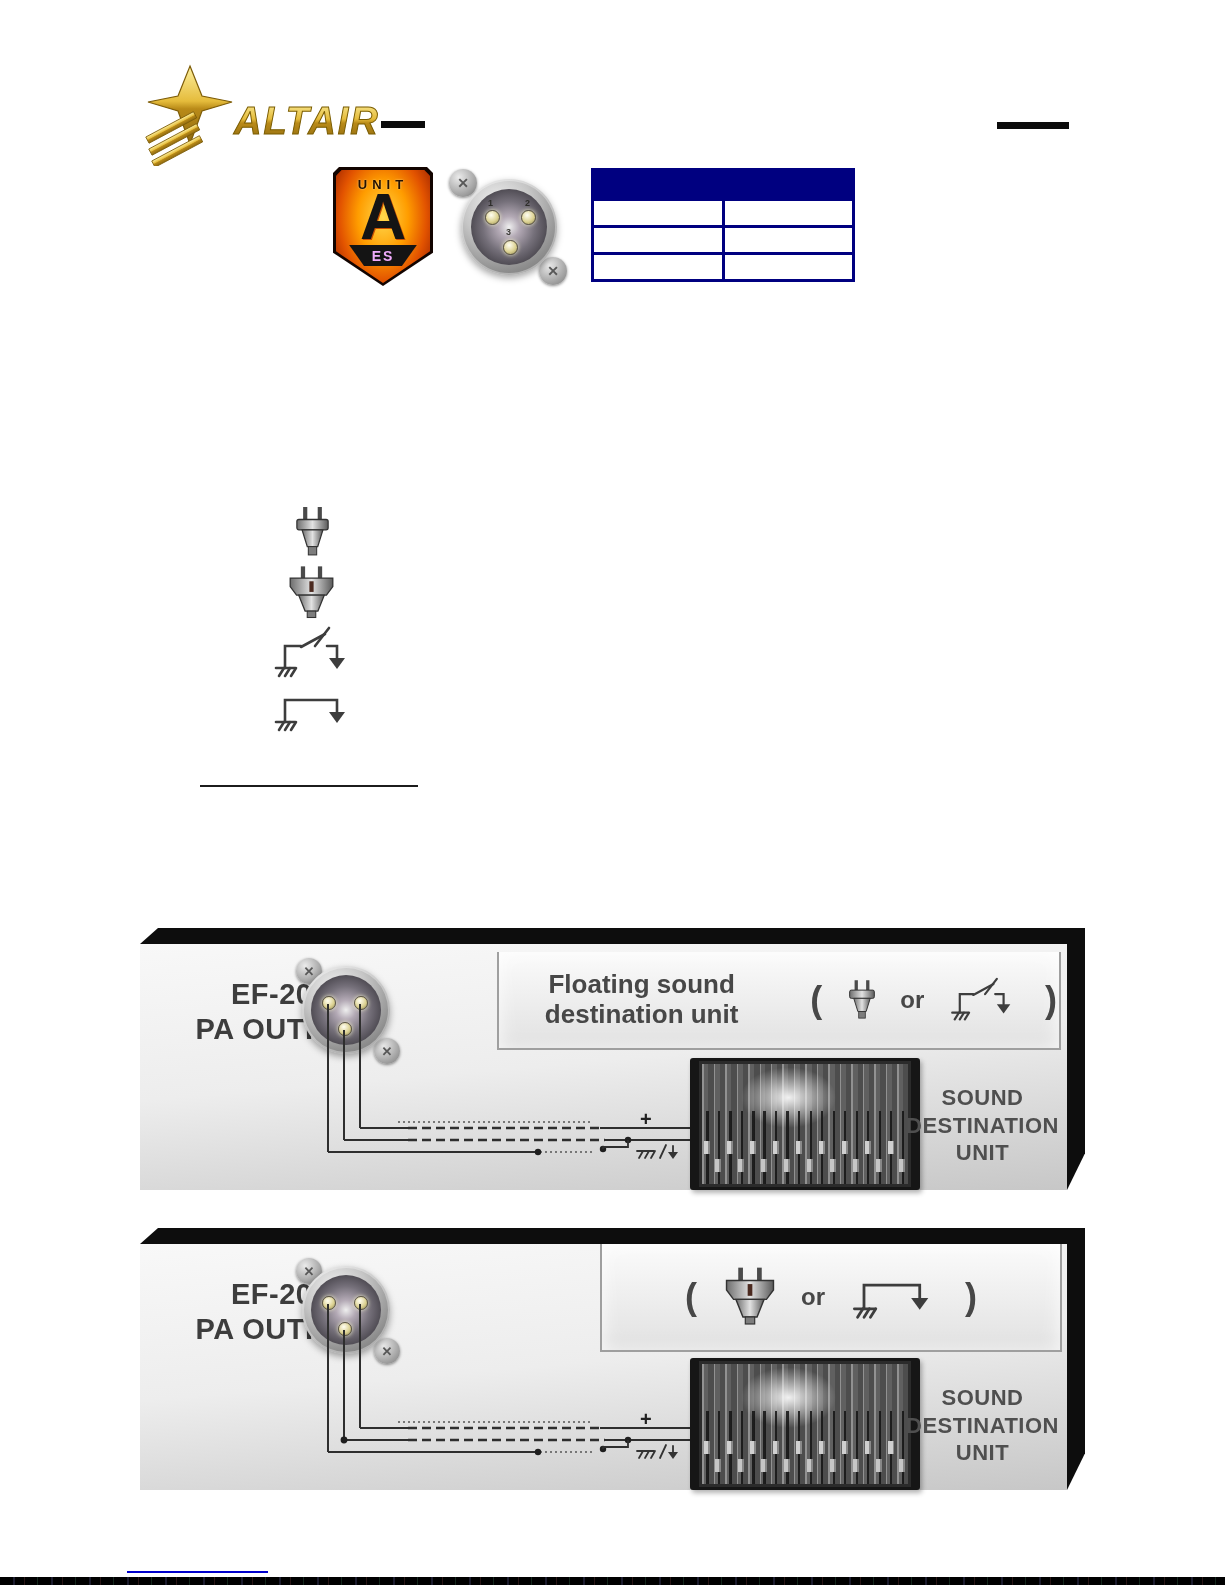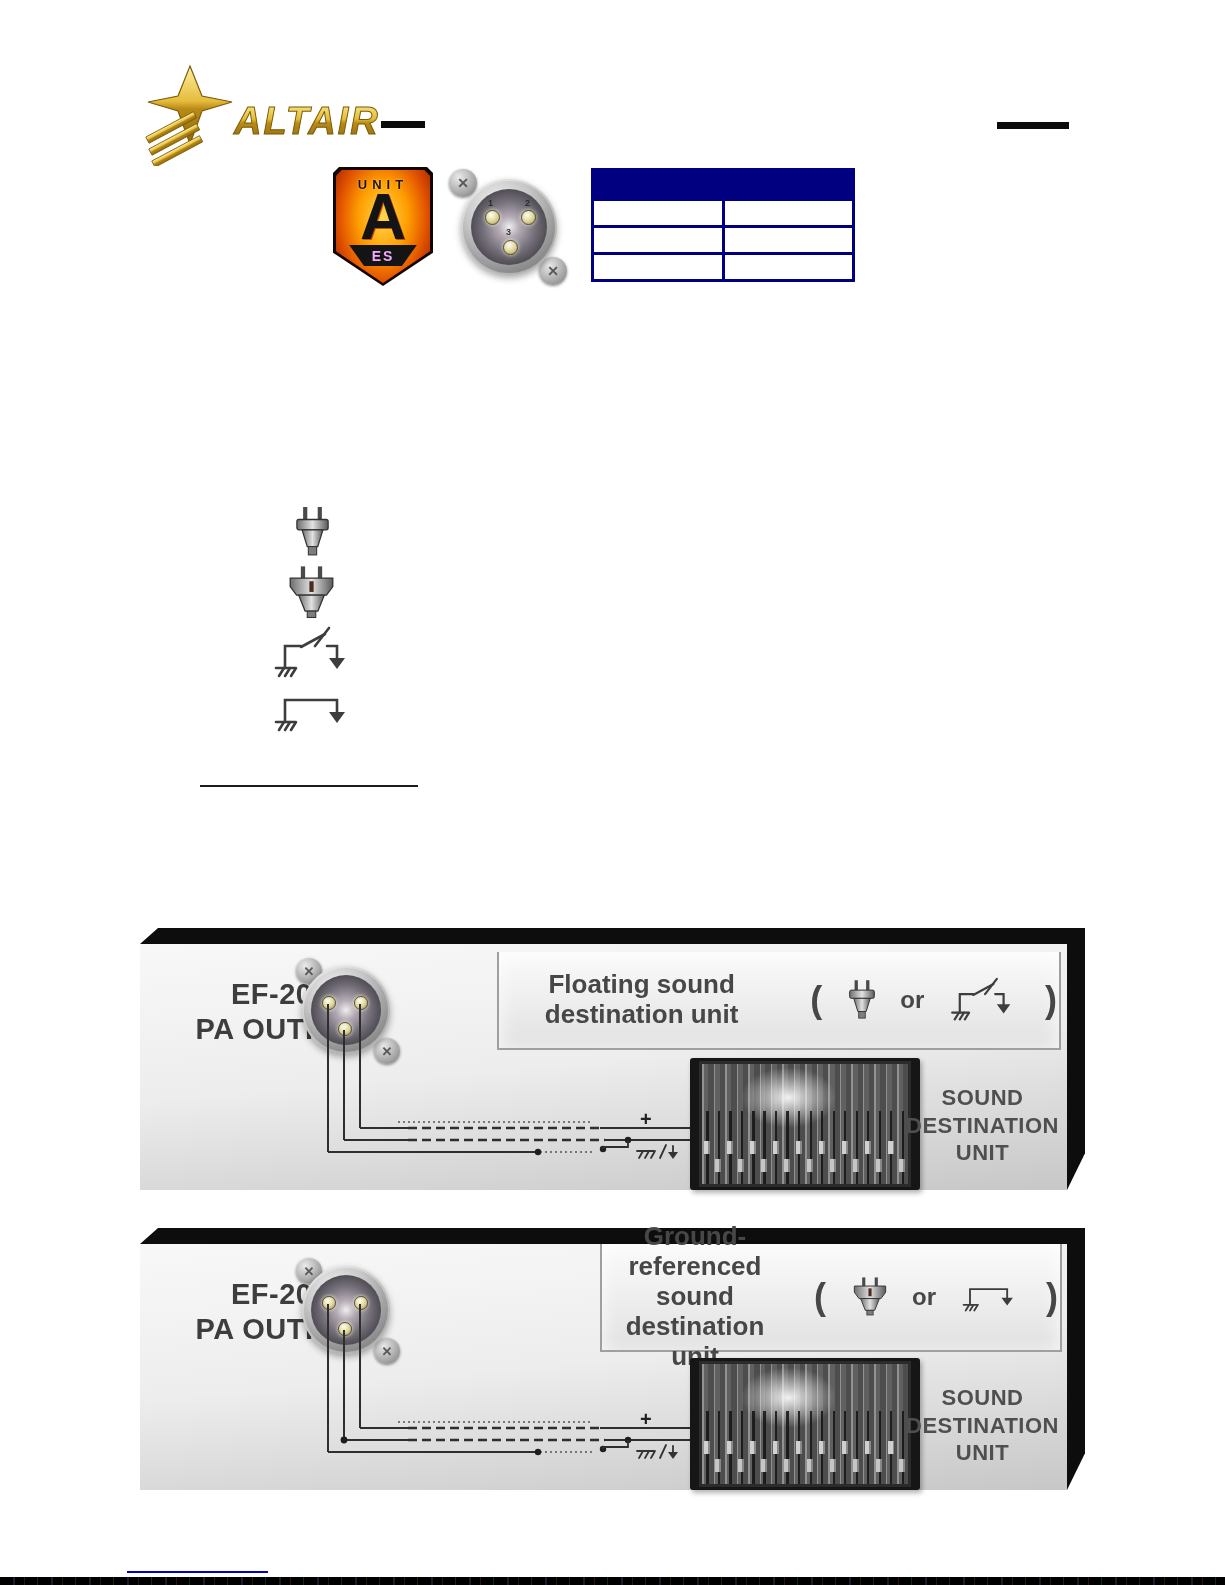--- a/index.html
+++ b/index.html
@@ -405,24 +405,20 @@
         <path d="M499,214 L503,207"></path>
           <path d="M505,214 L509,207"></path>
           <path d="M511,214 L515,207"></path>
         <path d="M520,214 L526,201"></path>
         <path d="M533,202 V208"></path>
       </g>
       <path d="M528,208 H538 L533,215 Z" fill="#333"></path>
     </svg>
 
     <div class="caption-box cb2">
-      <span class="caption-text">
-        <div>Ground-referenced</div>
-        <div>sound destination unit</div>
-      </span>
       <span class="paren">(</span>
       <svg width="54" height="60" viewBox="0 0 46 50">
         <rect x="13" y="0" width="4" height="11" fill="#4a4a4a"></rect>
         <rect x="29" y="0" width="4" height="11" fill="#4a4a4a"></rect>
         <path d="M3,11 H43 V19 L37,27 H9 L3,19 Z" fill="url(#metalGrad)" stroke="#333" stroke-width="1.2"></path>
         <rect x="21" y="14" width="4" height="10" fill="#4b2a20"></rect>
         <path d="M11,27 L35,27 L29,42 L17,42 Z" fill="url(#metalGrad)" stroke="#333" stroke-width="1.2"></path>
         <rect x="19" y="42" width="8" height="6" fill="#7d7d7d" stroke="#333" stroke-width="1"></rect>
       </svg>
       <span class="or-label">or</span>

